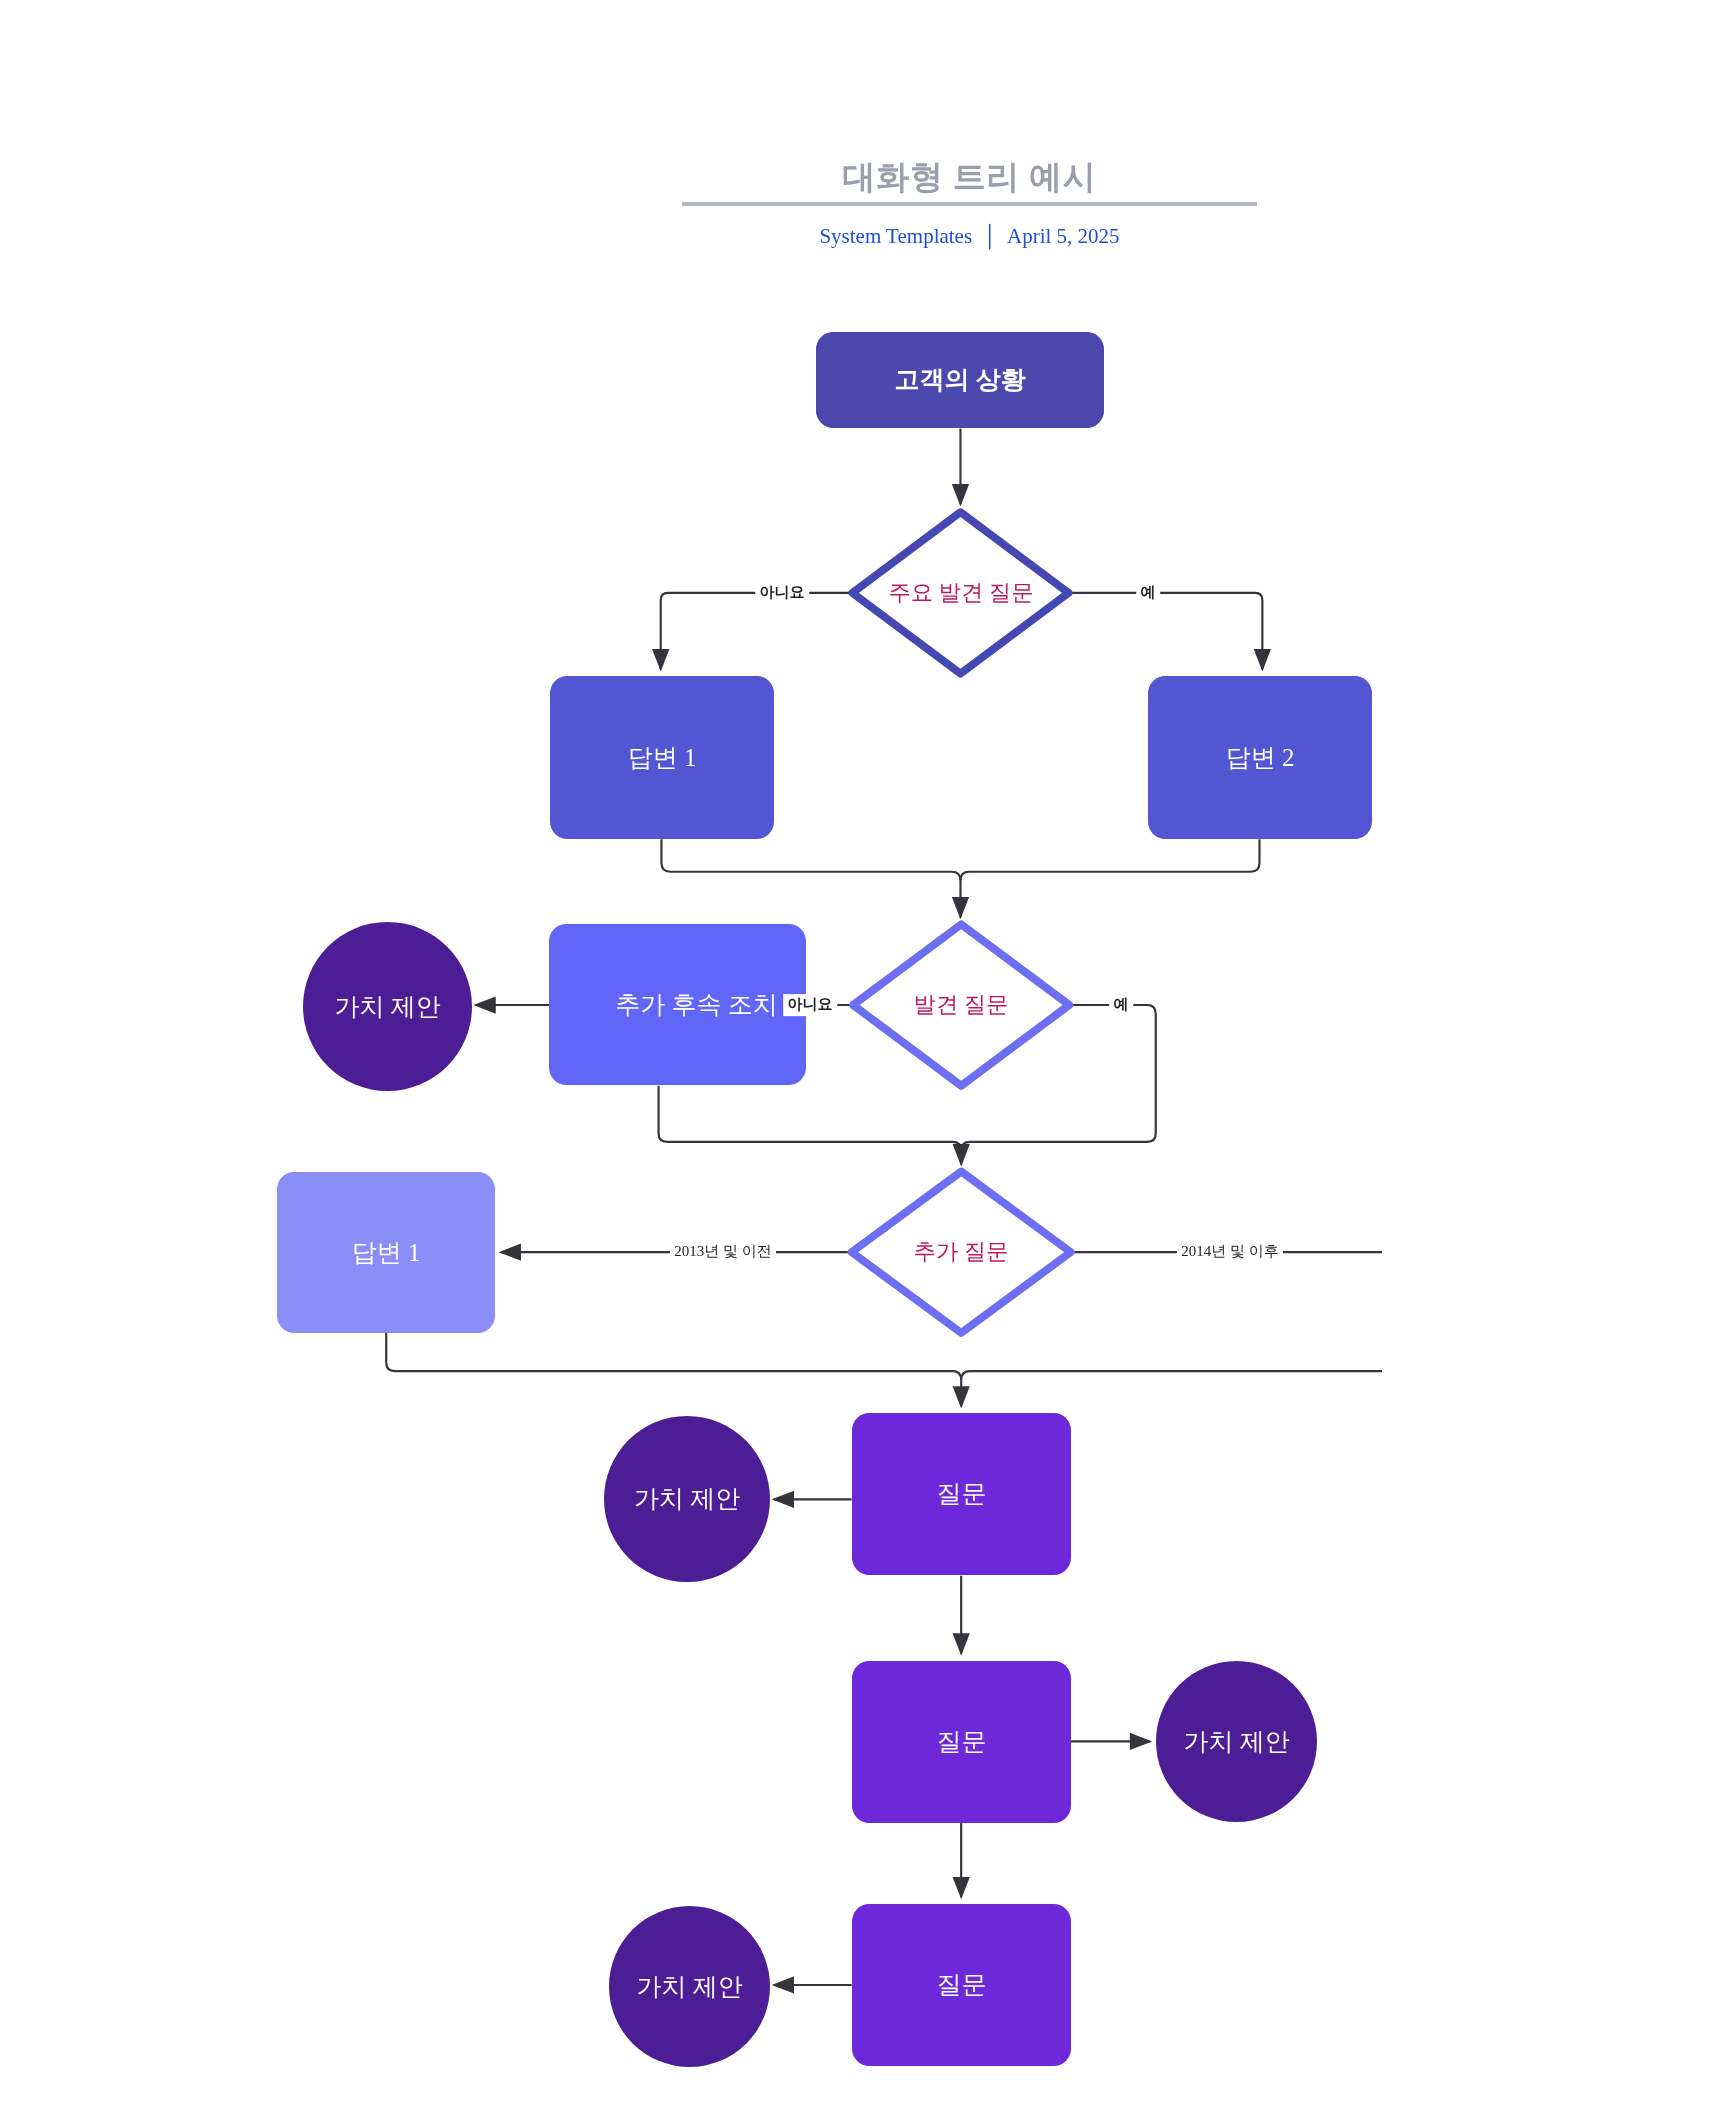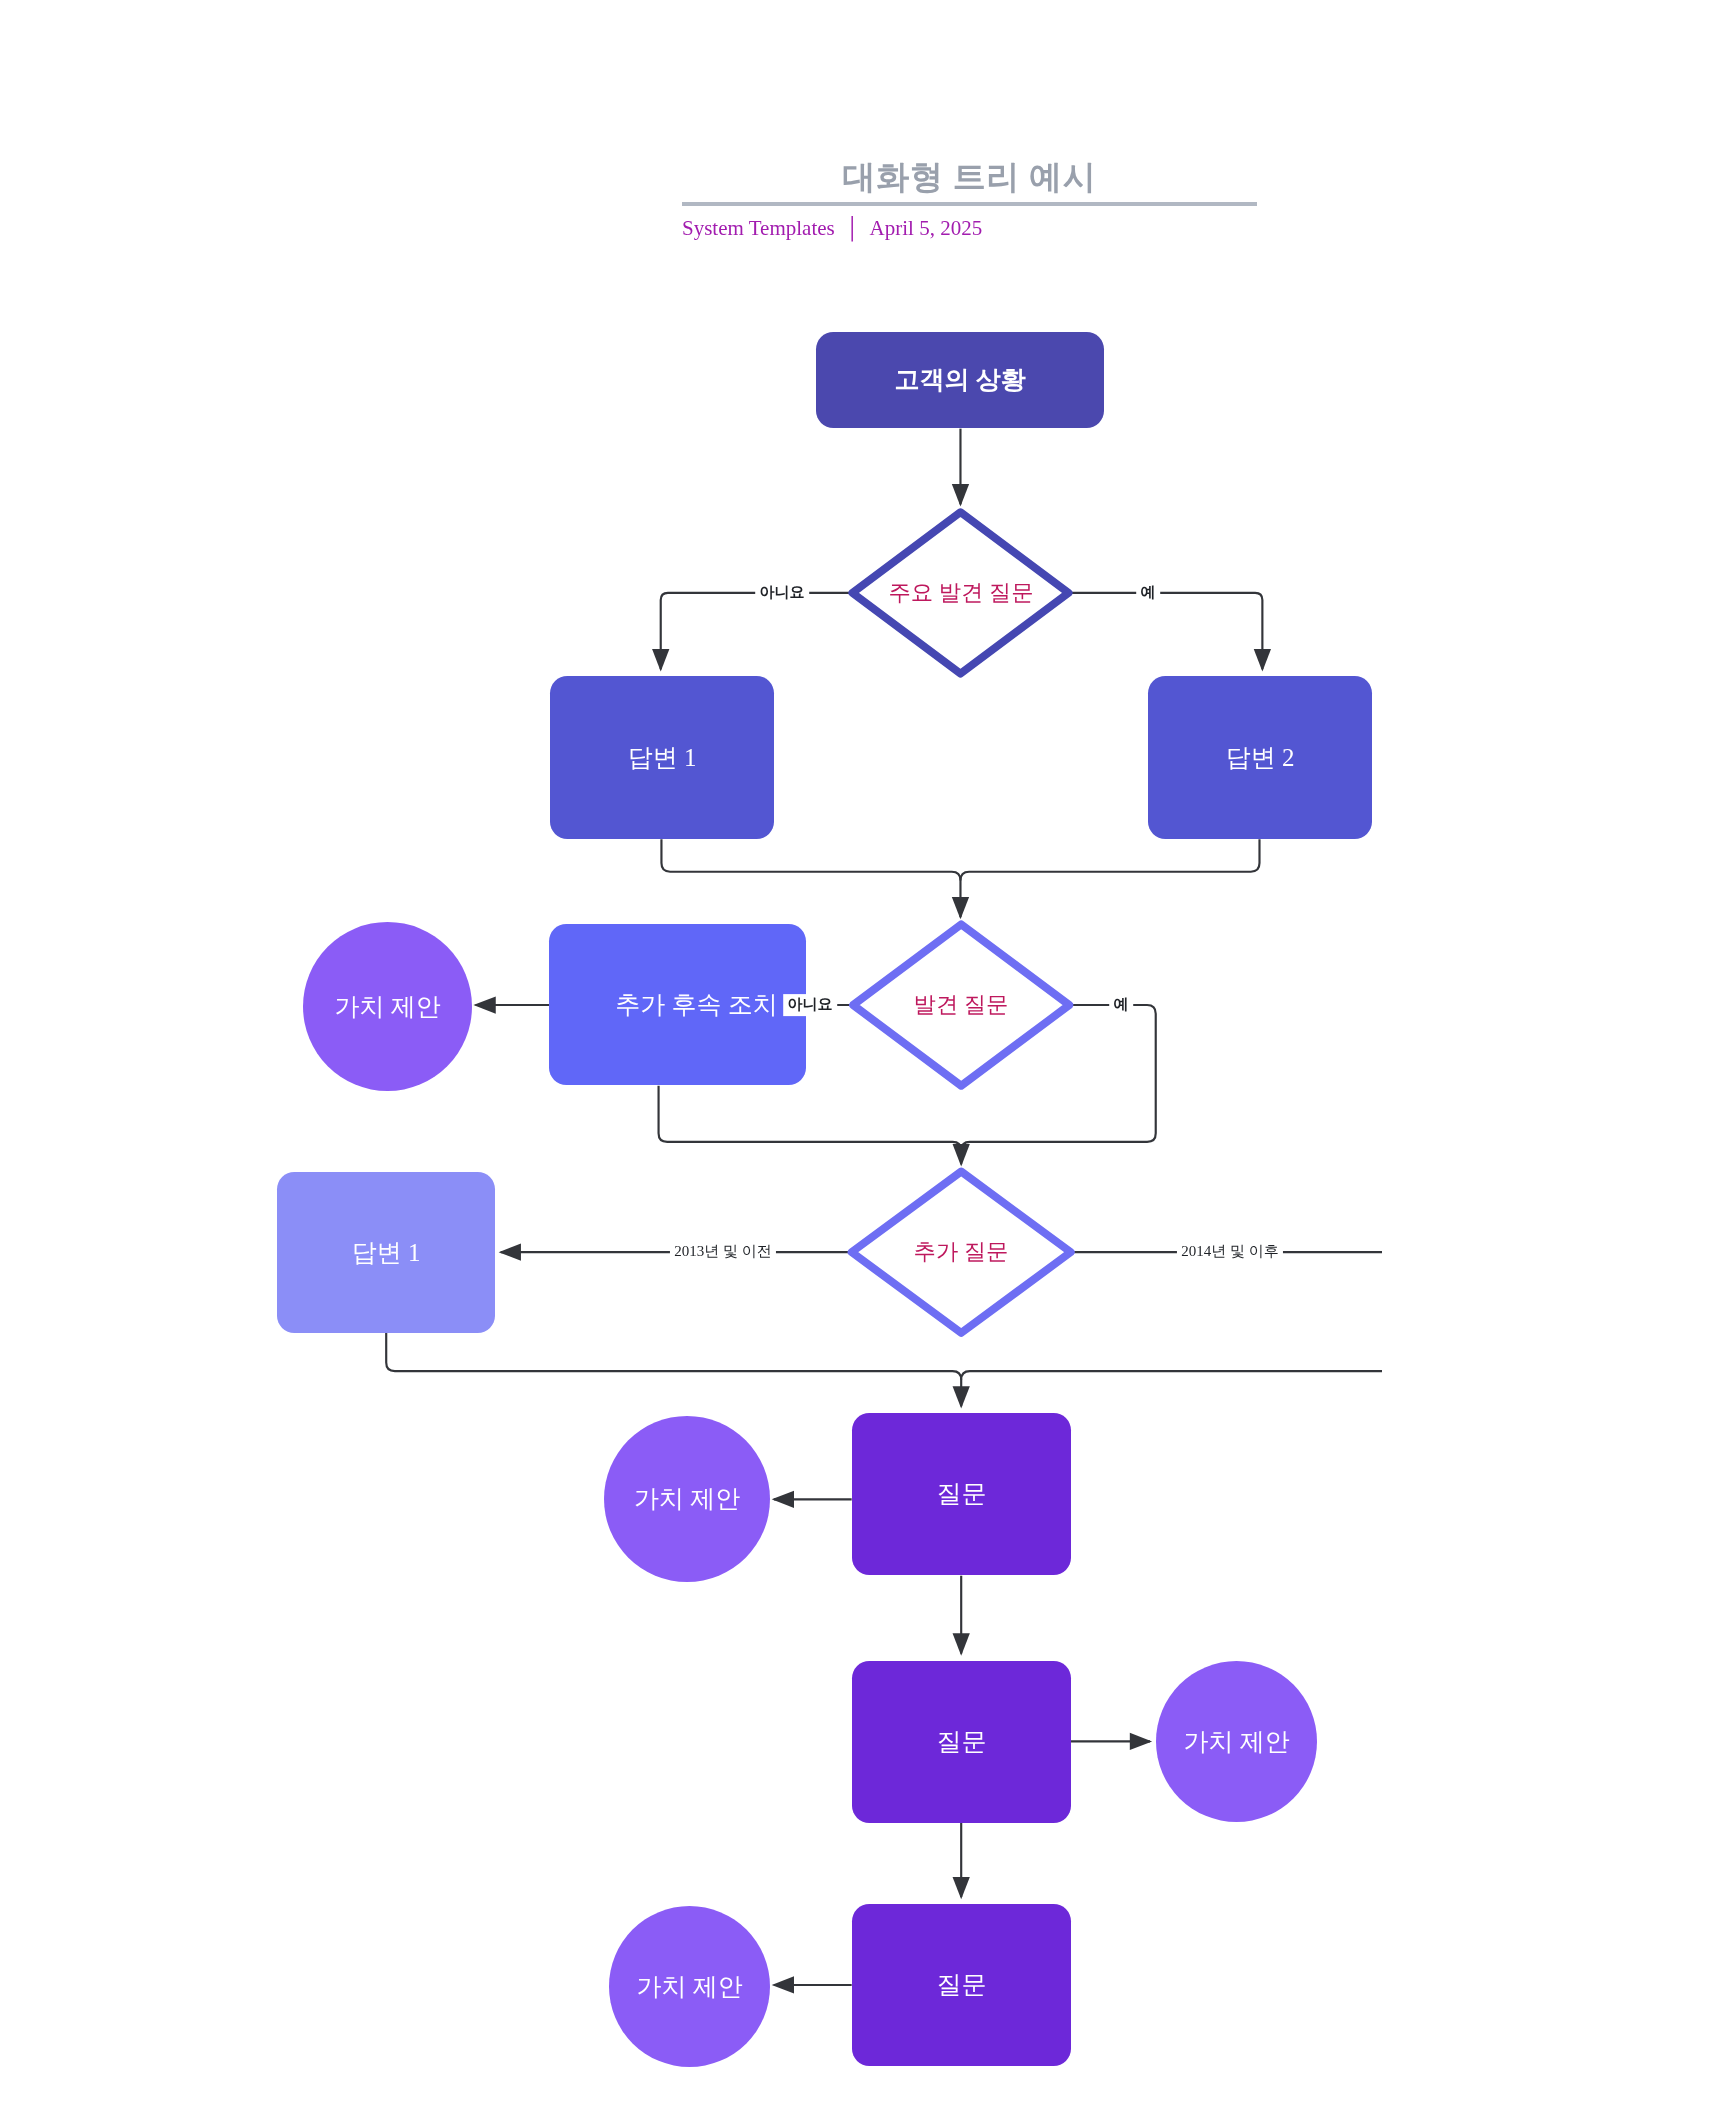--- a/index.html
+++ b/index.html
@@ -9,31 +9,31 @@
   }
   
   .title{
     position:absolute;left:682px;top:123px;width:575px;text-align:center;
     font-size:33px;font-weight:bold;color:#99A0AC;letter-spacing:0.7px;
   }
   .title-underline{
     position:absolute;left:682px;top:170px;width:575px;height:3.6px;background:#B1B8C3;
   }
   .subtitle{
-    position:absolute;left:682px;top:184px;width:575px;
-    font-size:21px;color:#a21caf;
+    position:absolute;left:682px;top:192px;width:575px;text-align:center;
+    font-size:21px;color:#1d4ed8;
   }
   .subtitle .divider{padding:0 10px;font-weight:300;}
   
   .node{
     position:absolute;display:flex;align-items:center;justify-content:center;
     color:#ffffff;font-size:25px;text-align:right;line-height:1.25;
   }
   .rect{border-radius:17.3px;}
-  .circle{border-radius:50%;background:#8b5cf6;}
+  .circle{border-radius:50%;background:#4c1d95;}
   .box-customer{background:#4B48AE;font-weight:bold;}
   .box-answer-r1{background:#5356D2;}
   .box-followup{background:#6067F8;padding-left:38px;}
   .box-answer-r3{background:#8B8EF7;}
   .box-question{background:#6d28d9;}
   
   .diamond-label{
     position:absolute;transform:translate(-50%,-50%);
     font-size:22.3px;color:#be185d;white-space:nowrap;
   }

